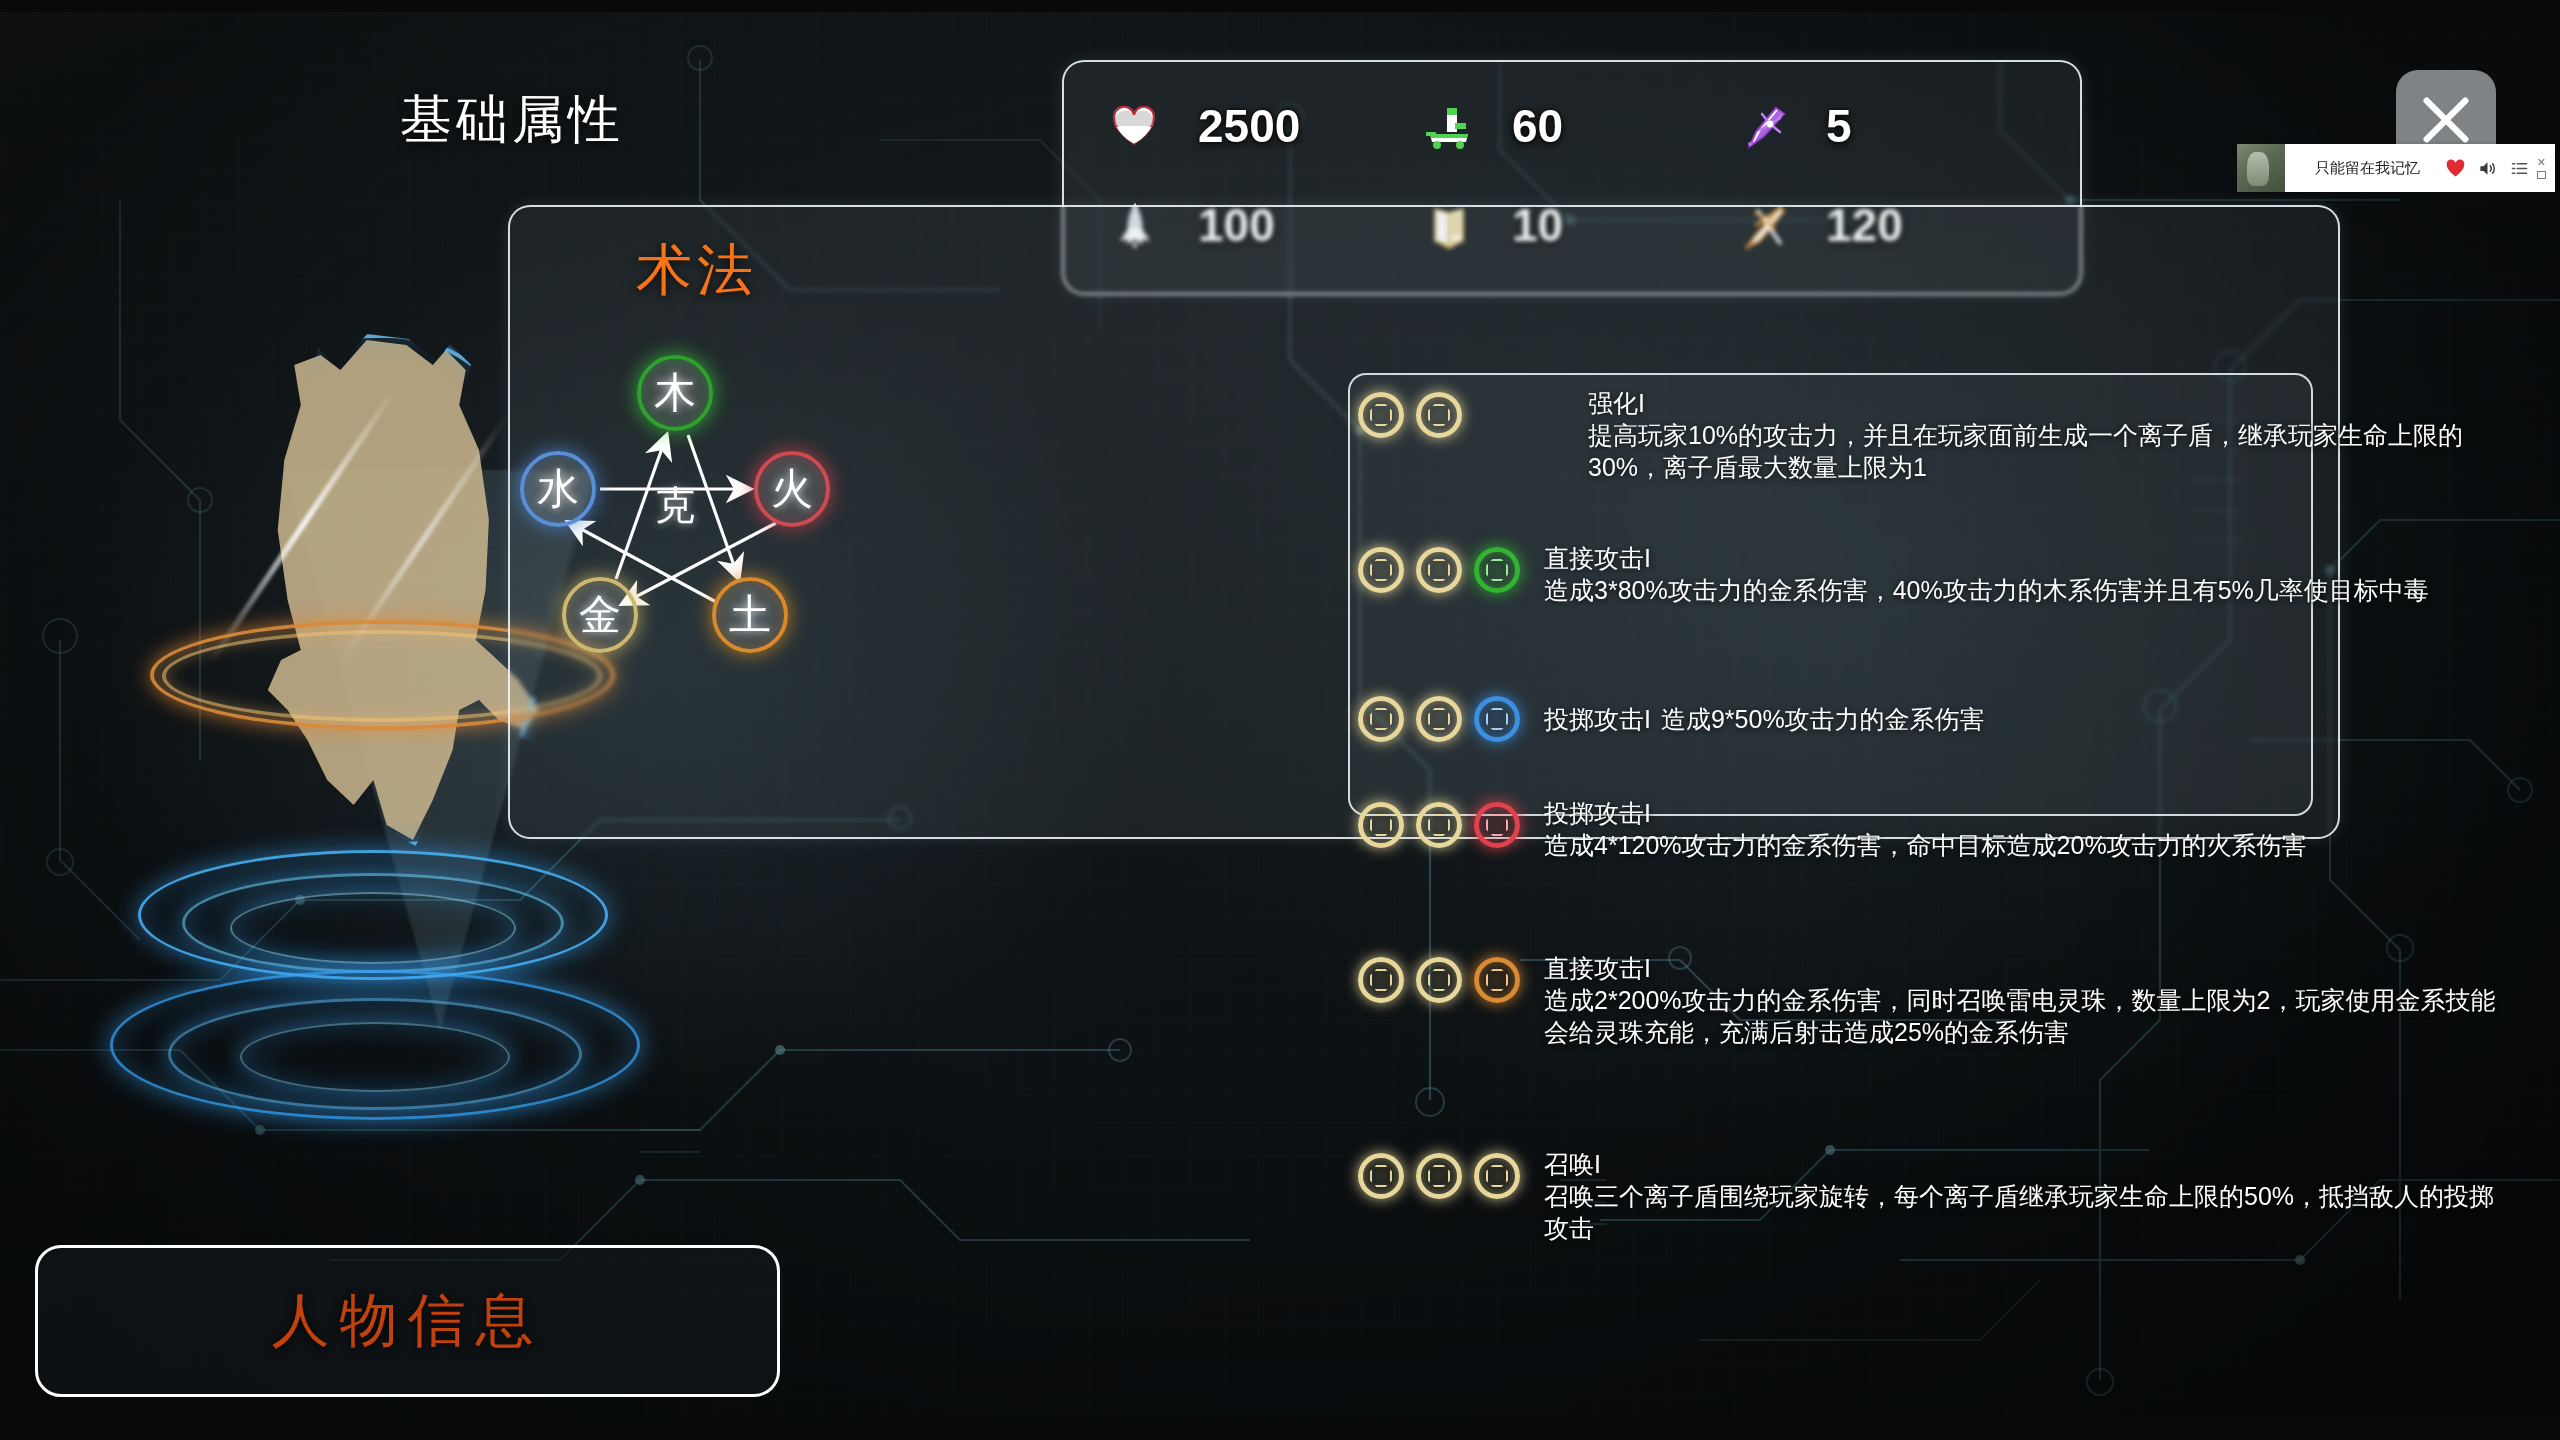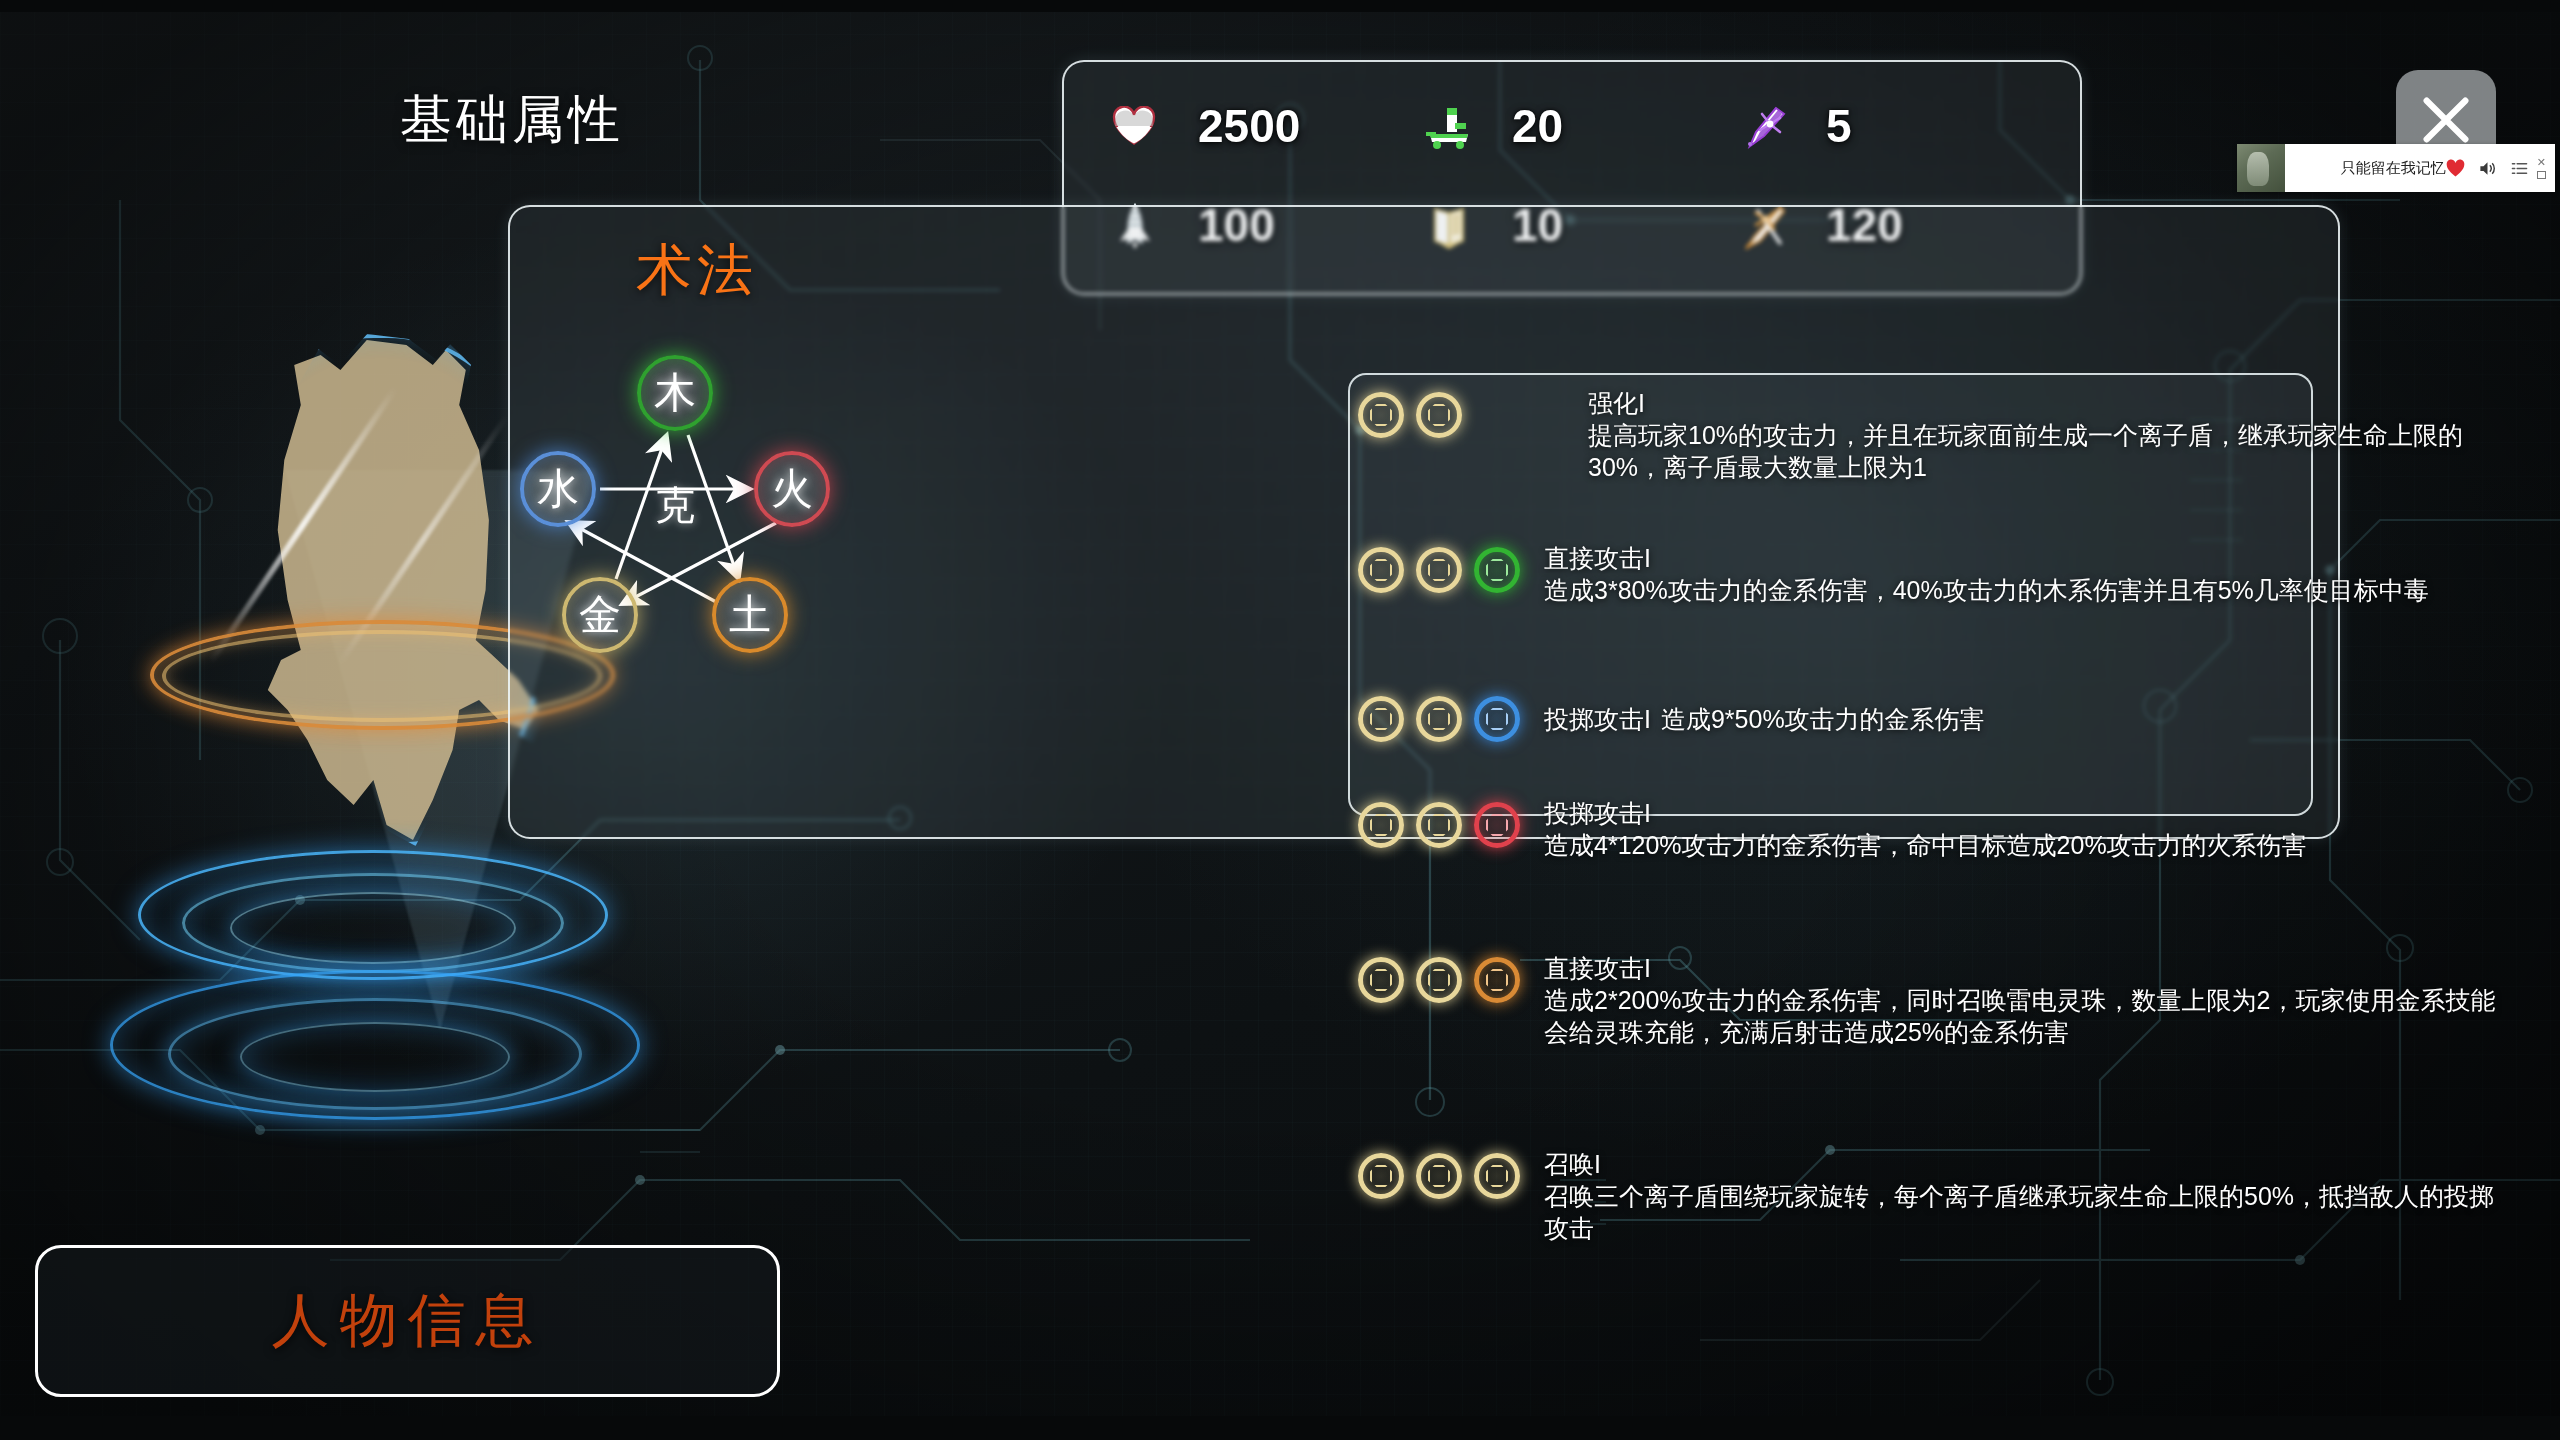--- a/index.html
+++ b/index.html
@@ -259,21 +259,21 @@
     background:linear-gradient(145deg,#7d8a72 0%,#5d6b55 40%,#43503c 100%);
     position:relative; overflow:hidden;
   }
   #music-thumb::after {
     content:""; position:absolute; left:10px; top:8px; width:22px; height:34px;
     background:linear-gradient(180deg,#cfd6c8,#8e9a86);
     border-radius:40% 40% 30% 30%;
     opacity:.75;
   }
   #music-title {
-    flex:1 1 auto; text-align:right; font-size:15px; color:#222;
+    flex:1 1 auto; text-align:center; font-size:15px; color:#222;
     padding-left:4px; white-space:nowrap;
   }
   .mw-icons { display:flex; align-items:center; gap:13px; padding-right:8px; }
   .mw-ic { width:19px; height:19px; display:block; cursor:pointer; }
   .mw-win { display:flex; flex-direction:column; gap:4px; padding-right:9px; }
   .mw-win span { font-size:11px; color:#777; line-height:9px; cursor:pointer; }
   .mw-sq { width:9px; height:8px; border:1.3px solid #777; }
 </style>
 </head>
 <body>
@@ -382,21 +382,21 @@
             <rect x="25" y="6" width="10" height="7" fill="#4fd24f"></rect>
             <rect x="33" y="21" width="11" height="6" fill="#4fd24f"></rect>
             <path d="M8 32 L46 32 L44 40 L10 40 Z" fill="#ffffff"></path>
             <path d="M8 32 L46 32 L45 36 L9 36 Z" fill="#4fd24f"></path>
             <circle cx="15" cy="43" r="4" fill="#4fd24f"></circle>
             <circle cx="38" cy="43" r="4" fill="#4fd24f"></circle>
             <rect x="4" y="30" width="10" height="4" fill="#4fd24f"></rect>
           </svg>
         </div>
       </div>
-      <div class="stat-val">20</div>
+      <div class="stat-val">60</div>
     </div>
 
     <div class="stat-cell">
       <div class="stat-icon">
         <div class="ic-crit">
           <svg viewBox="0 0 54 50">
             <path d="M40 6 L20 30 L14 44 L28 34 L48 12 Z" fill="#ffffff" stroke="#9a3fd6" stroke-width="2"></path>
             <path d="M42 8 L24 30 L18 41 L28 33 L46 12 Z" fill="#8a33cc" opacity=".75"></path>
             <path d="M34 22 L44 30 M34 22 L26 12 M34 22 L24 28 M34 22 L44 16" stroke="#c07ef0" stroke-width="2.6" stroke-linecap="round"></path>
             <circle cx="34" cy="22" r="3.4" fill="#ffffff"></circle>

